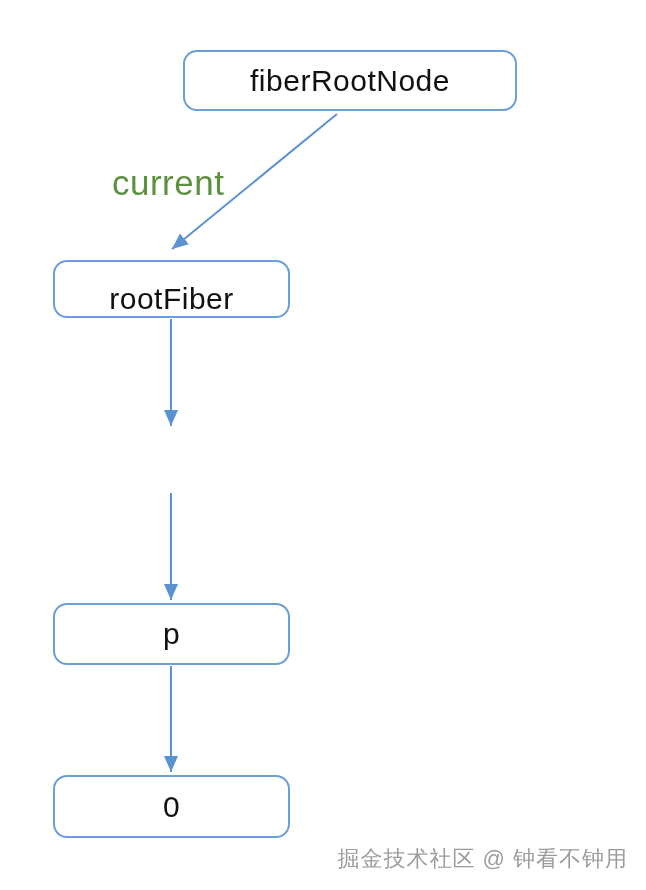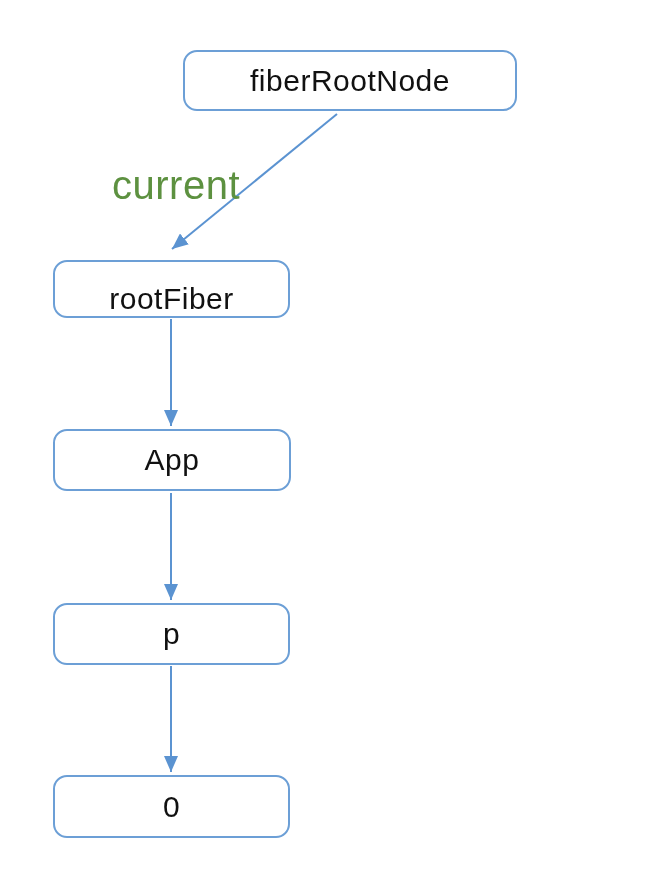--- a/index.html
+++ b/index.html
@@ -38,21 +38,21 @@
   }
   .node-fiberRootNode { left: 183px; top: 50px;  width: 334px; height: 61px; }
   .node-rootFiber     { left: 53px;  top: 260px; width: 237px; height: 58px; align-items: flex-end; }
   .node-App           { left: 53px;  top: 429px; width: 238px; height: 62px; }
   .node-p             { left: 53px;  top: 603px; width: 237px; height: 62px; }
   .node-zero          { left: 53px;  top: 775px; width: 237px; height: 63px; }
   .edge-label {
     position: absolute;
     left: 112px;
     top: 163px;
-    font-size: 40px;
+    font-size: 35px;
     color: #5d9140;
     letter-spacing: 0.5px;
   }
   .watermark {
     position: absolute;
     right: 18px;
     bottom: 16px;
     font-size: 22px;
     color: #9c9c9c;
     text-shadow: 1px 1px 0 rgba(255,255,255,0.9);
@@ -77,28 +77,26 @@
   </svg>
 
   <div class="node node-fiberRootNode">
     <span>fiberRootNode</span>
   </div>
 
   <div class="node node-rootFiber">
     <span>rootFiber</span>
   </div>
 
-  <div class="node node-App">
-    <span>App</span>
-  </div>
 
   <div class="node node-p">
     <span>p</span>
   </div>
 
   <div class="node node-zero">
     <span>0</span>
   </div>
 
   <div class="edge-label">current</div>
 
+  <div class="watermark">掘金技术社区 @ 钟看不钟用</div>
 
 </div>
 
 </body></html>

